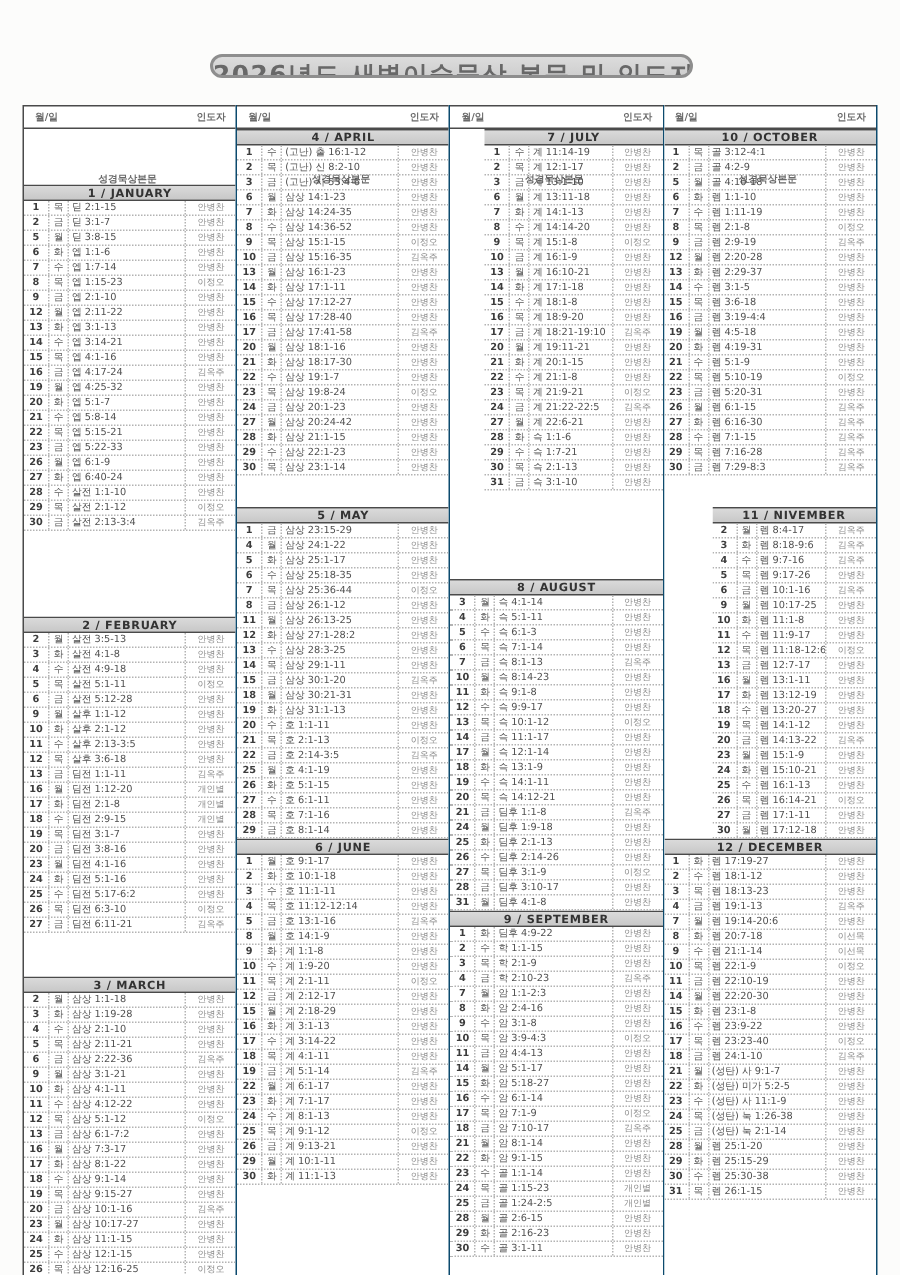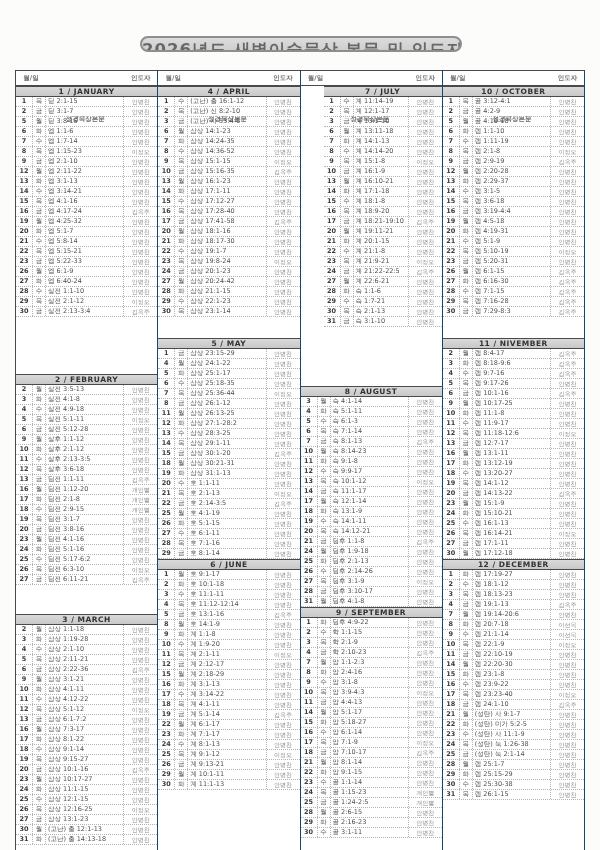--- a/index.html
+++ b/index.html
@@ -63,21 +63,21 @@
 
 <div class="page-title">2026년도 새벽이슬묵상 본문 및 인도자</div>
 
 <div class="calendar-grid">
     <div class="month-column">
       <div class="field-header">
         <div class="fh-date">월/일</div>
         <div class="fh-pass">성경묵상본문</div>
         <div class="fh-lead">인도자</div>
       </div>
-      <div class="month-section" style="height: 252px;">
+      <div class="month-section" style="height: 252px; margin-top: 37px;">
         <div class="month-bar">1 / JANUARY</div>
         <div class="schedule-row">
           <span class="c-day">1</span>
           <span class="c-wd">목</span>
           <span class="c-pass">딛 2:1-15</span>
           <span class="c-lead">안병찬</span>
         </div>
         <div class="schedule-row">
           <span class="c-day">2</span>
           <span class="c-wd">금</span>
@@ -1416,21 +1416,21 @@
           <span class="c-pass">렘 7:16-28</span>
           <span class="c-lead">김옥주</span>
         </div>
         <div class="schedule-row">
           <span class="c-day">30</span>
           <span class="c-wd">금</span>
           <span class="c-pass">렘 7:29-8:3</span>
           <span class="c-lead">김옥주</span>
         </div>
       </div>
-      <div class="month-section" style="height: 221px;">
+      <div class="month-section" style="height: 221px; margin-left: 32px;">
         <div class="month-bar">11 / NIVEMBER</div>
         <div class="schedule-row">
           <span class="c-day">2</span>
           <span class="c-wd">월</span>
           <span class="c-pass">렘 8:4-17</span>
           <span class="c-lead">김옥주</span>
         </div>
         <div class="schedule-row">
           <span class="c-day">3</span>
           <span class="c-wd">화</span>
@@ -1664,21 +1664,21 @@
         </div>
         <div class="schedule-row">
           <span class="c-day">25</span>
           <span class="c-wd">금</span>
           <span class="c-pass">(성탄) 눅 2:1-14</span>
           <span class="c-lead">안병찬</span>
         </div>
         <div class="schedule-row">
           <span class="c-day">28</span>
           <span class="c-wd">월</span>
-          <span class="c-pass">렘 25:1-7</span>
+          <span class="c-pass">렘 25:1-20</span>
           <span class="c-lead">안병찬</span>
         </div>
         <div class="schedule-row">
           <span class="c-day">29</span>
           <span class="c-wd">화</span>
           <span class="c-pass">렘 25:15-29</span>
           <span class="c-lead">안병찬</span>
         </div>
         <div class="schedule-row">
           <span class="c-day">30</span>

